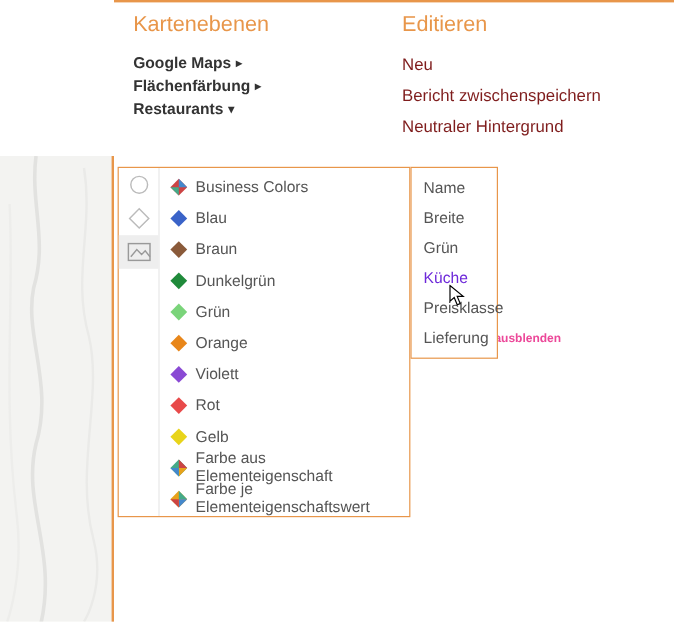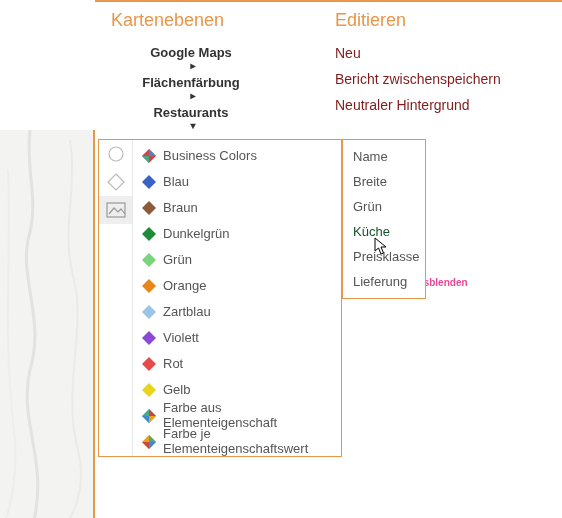--- a/index.html
+++ b/index.html
@@ -38,21 +38,20 @@
     margin-bottom: 14px;
   }
   .nav-item {
     color: #333;
     font-weight: 600;
     font-size: 13px;
     margin-bottom: 4px;
     cursor: pointer;
     display: flex;
     align-items: center;
-    flex-direction: column;
   }
   .nav-item .tri { font-size: 10px; margin-left: 4px; color:#333; }
   .edit-item {
     color: #7f1d1d;
     font-size: 14px;
     margin-bottom: 10px;
     cursor: pointer;
   }
   .aus {
     position:absolute;
@@ -91,30 +90,30 @@
     padding: 0 8px;
     cursor: pointer;
     gap: 8px;
   }
   .color-item .swatch {
     width: 14px; height: 14px;
     flex-shrink: 0;
   }
   .fly-sub {
     left: 342px; top: 139px;
-    width: 84px;
+    width: 73px;
     padding: 4px 0;
   }
   .sub-item {
     padding: 5px 10px;
     font-size: 13px;
     color:#555;
     cursor:pointer;
   }
-  .sub-item.hover { color: #14532d; }
+  .sub-item.hover { color: #6d28d9; }
   .cursor {
     position:absolute;
     left: 374px; top: 237px;
     pointer-events:none;
   }
 </style>
 </head>
 <body>
 
 <div class="map-bg">
@@ -210,26 +209,20 @@
         <span>Grün</span>
       </div>
       <div class="color-item">
         <span class="swatch"><svg width="16" height="16">
             <polygon points="8,1 15,8 8,15 1,8" fill="#e8861a"></polygon>
           </svg></span>
         <span>Orange</span>
       </div>
       <div class="color-item">
         <span class="swatch"><svg width="16" height="16">
-            <polygon points="8,1 15,8 8,15 1,8" fill="#9cc3e8"></polygon>
-          </svg></span>
-        <span>Zartblau</span>
-      </div>
-      <div class="color-item">
-        <span class="swatch"><svg width="16" height="16">
             <polygon points="8,1 15,8 8,15 1,8" fill="#8a4ad4"></polygon>
           </svg></span>
         <span>Violett</span>
       </div>
       <div class="color-item">
         <span class="swatch"><svg width="16" height="16">
             <polygon points="8,1 15,8 8,15 1,8" fill="#e84a4a"></polygon>
           </svg></span>
         <span>Rot</span>
       </div>

